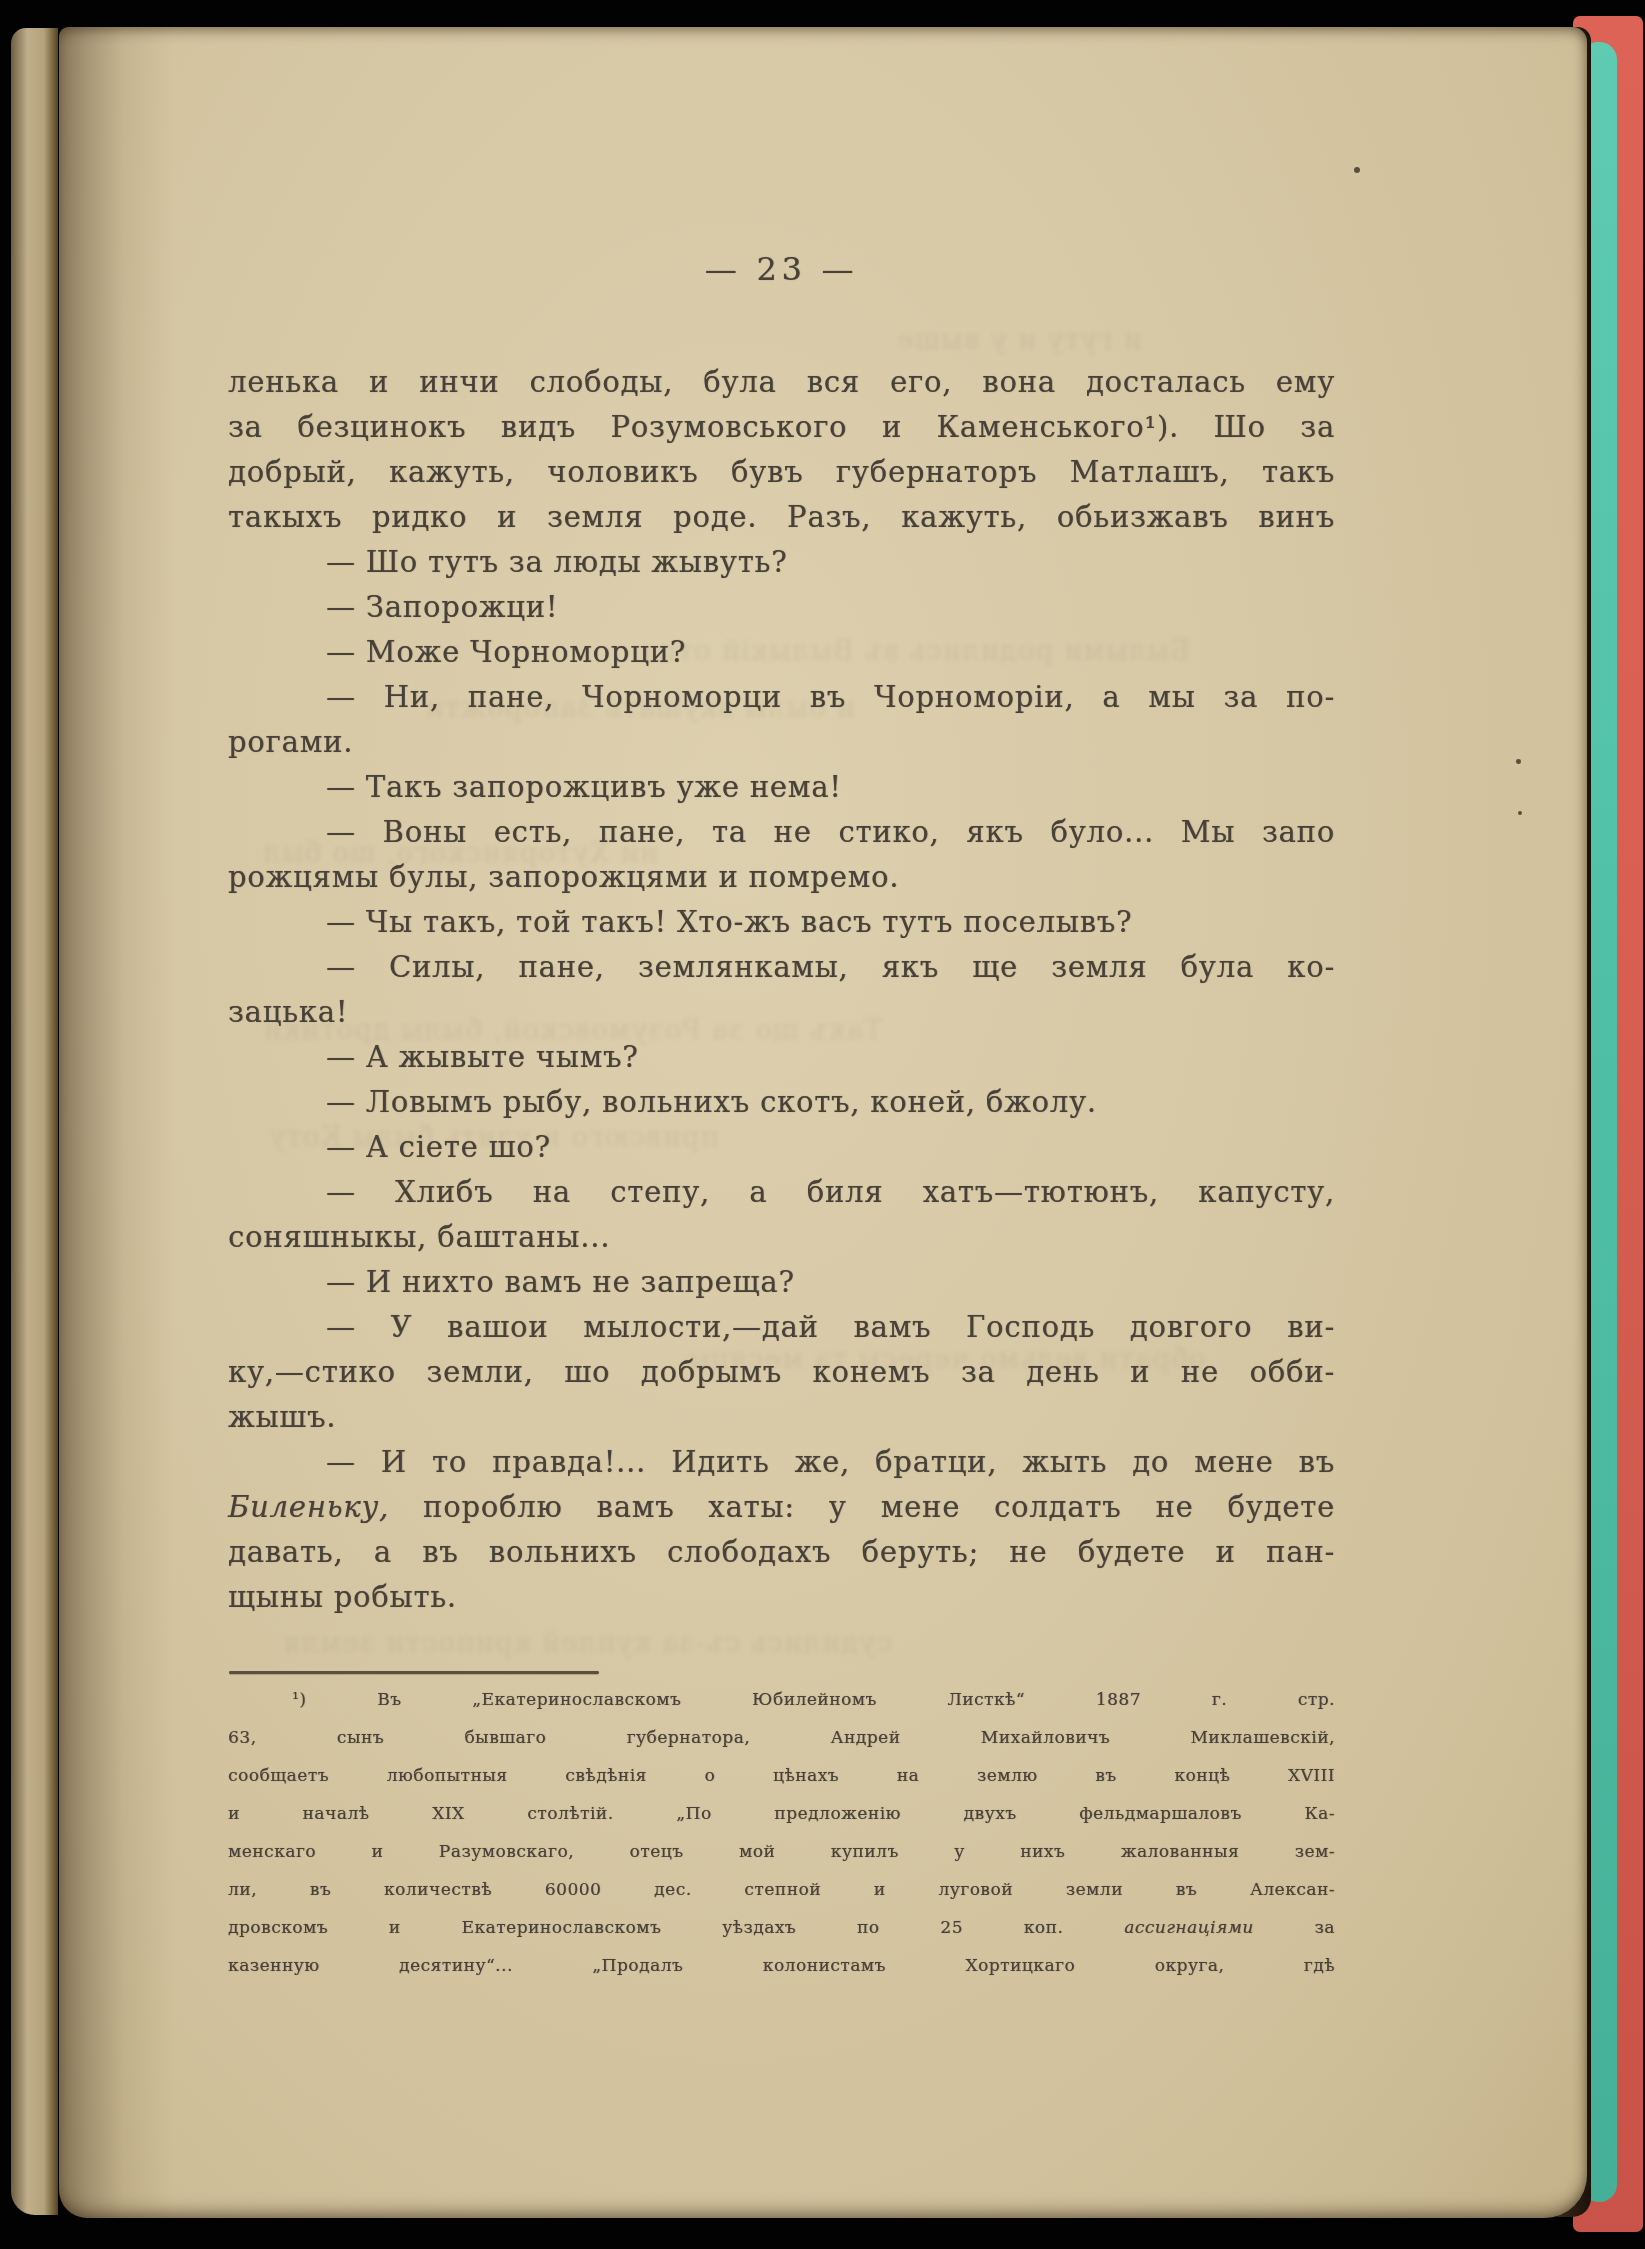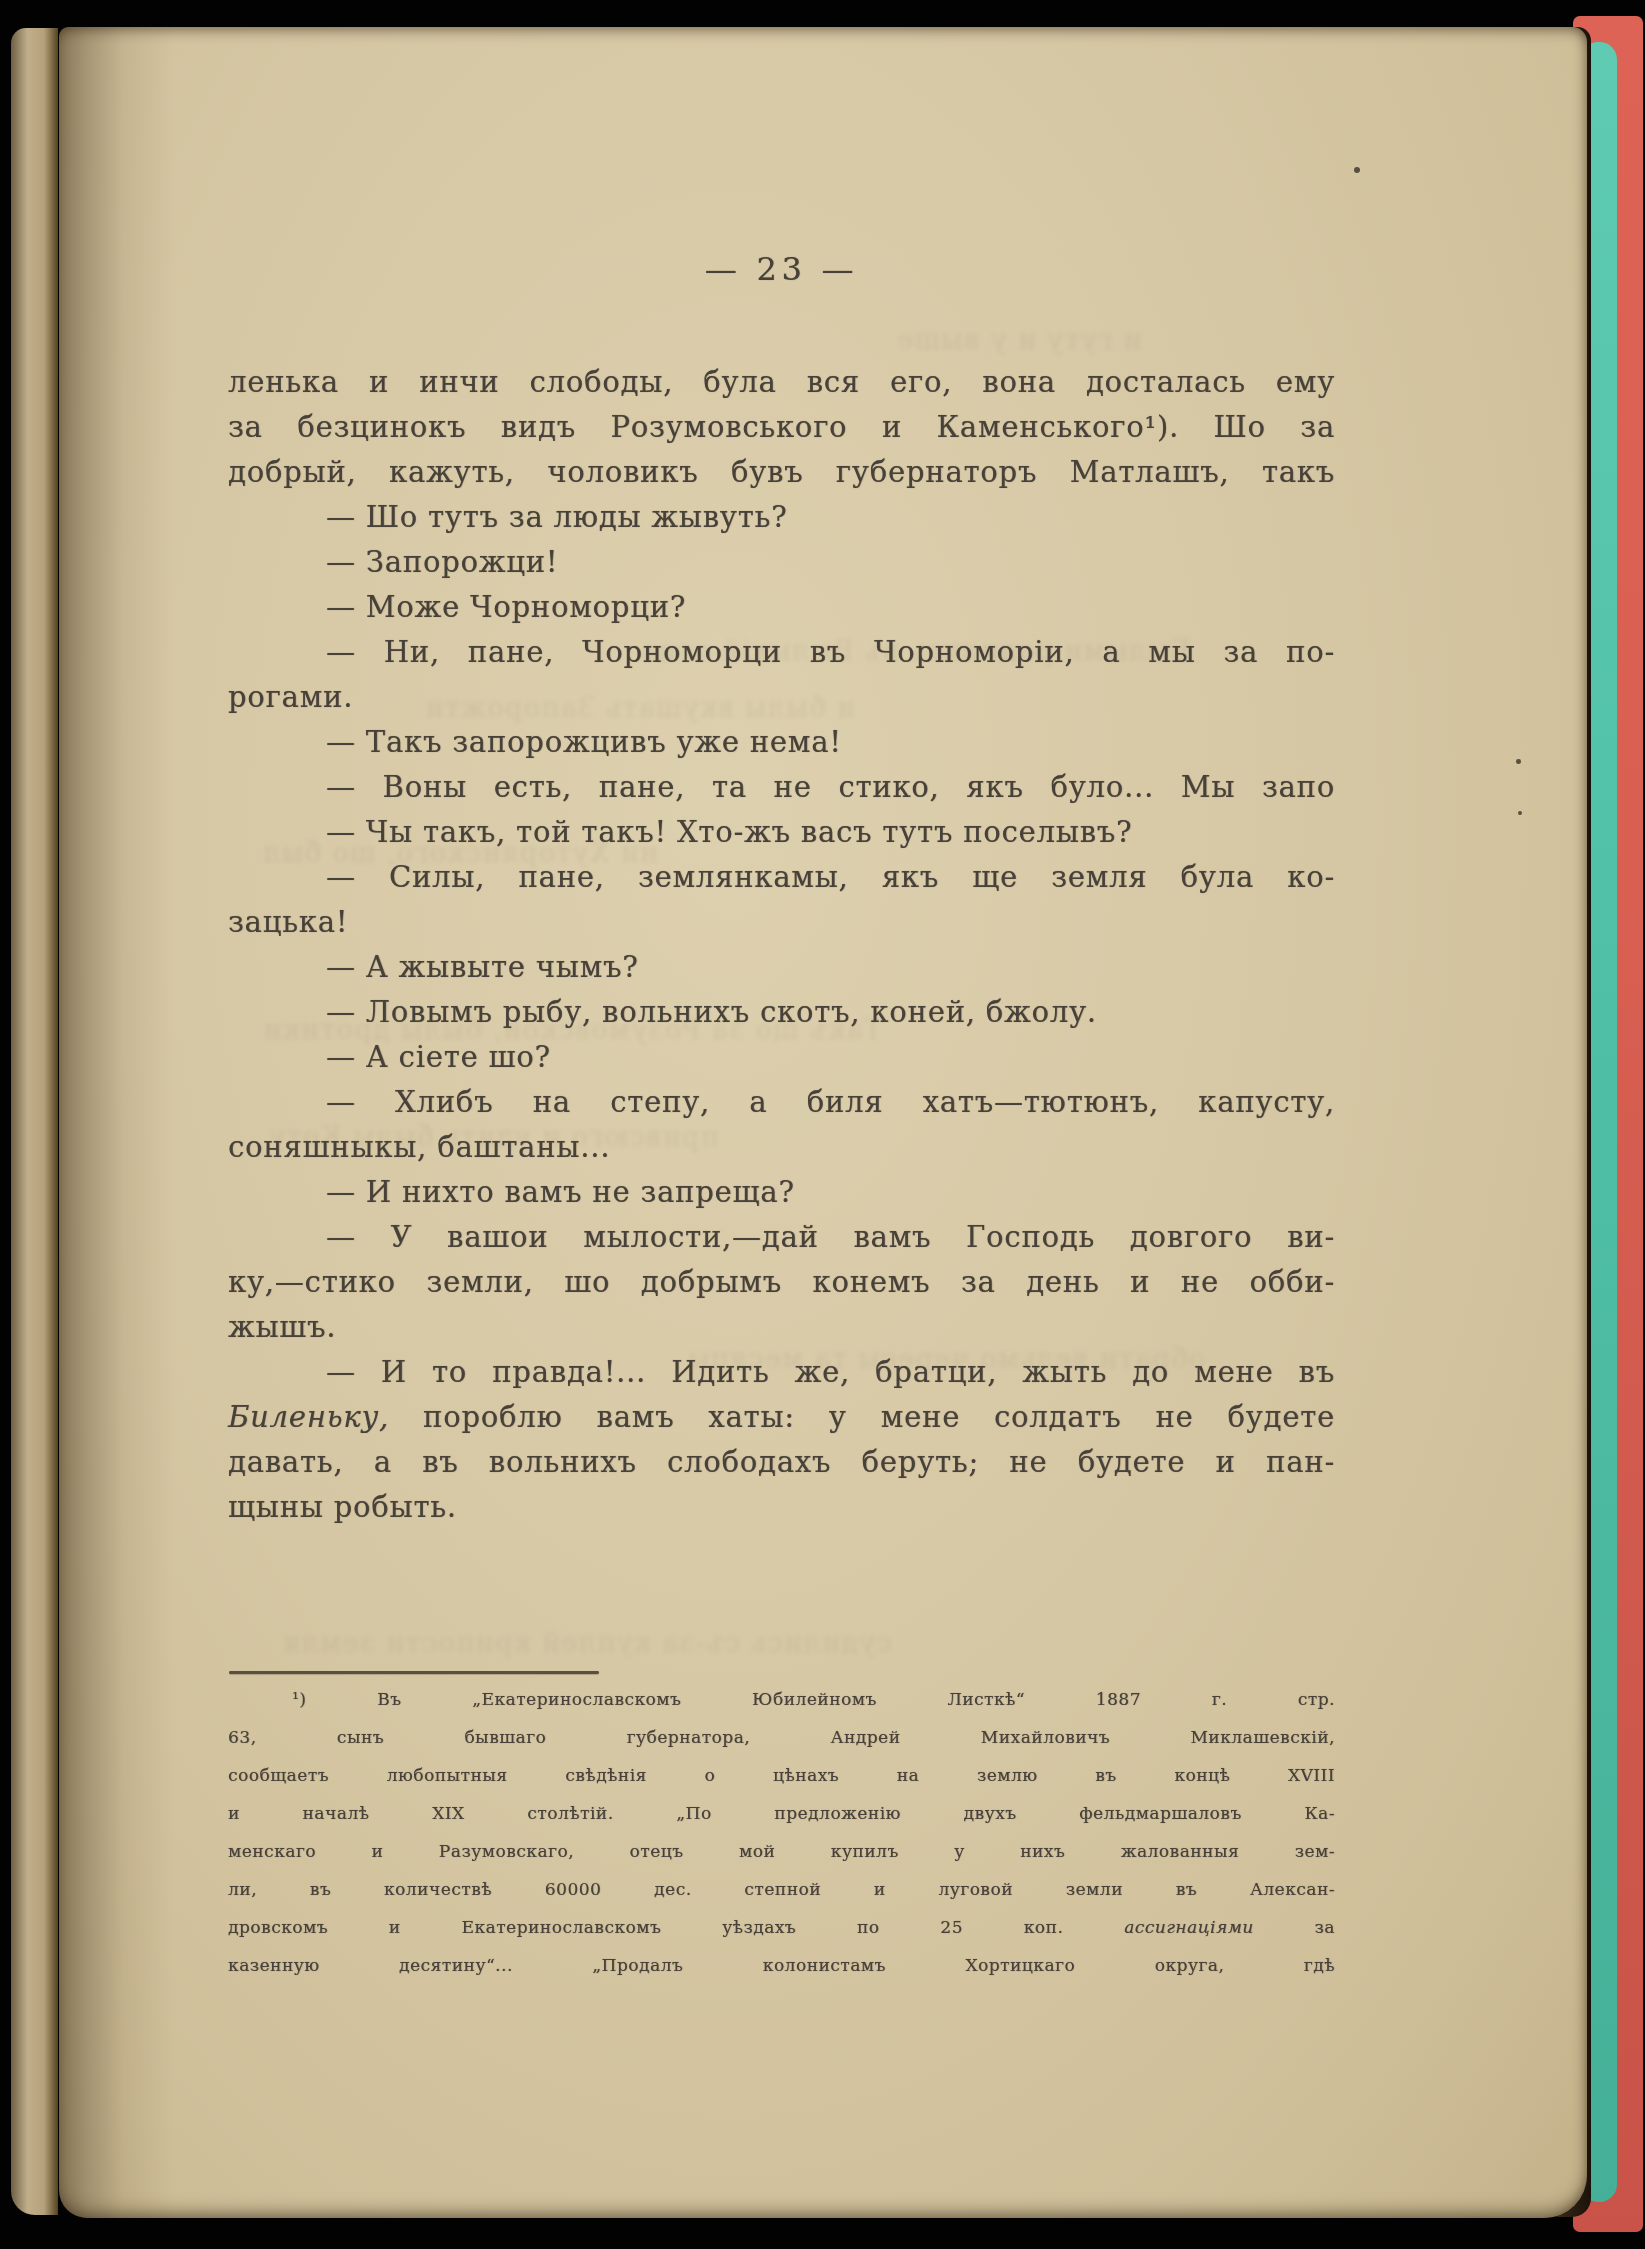--- a/index.html
+++ b/index.html
@@ -74,27 +74,29 @@
   <div class="speck" style="left:1295px;top:140px;width:6px;height:6px;"></div>
   <div class="speck" style="left:1457px;top:732px;width:4.7px;height:4.7px;"></div>
   <div class="speck" style="left:1459px;top:784px;width:4px;height:4px;"></div>
 
   <div class="pagenum ink">— 23 —</div>
 
   <div class="tb ink">
     <div class="ln jfy">ленька и инчи слободы, була вся его, вона досталась ему</div>
     <div class="ln jfy">за безцинокъ видъ Розумовського и Каменського¹). Шо за</div>
     <div class="ln jfy">добрый, кажуть, чоловикъ бувъ губернаторъ Матлашъ, такъ</div>
+    <div class="ln jfy">такыхъ ридко и земля роде. Разъ, кажуть, обьизжавъ винъ</div>
     <div class="ln ind">— Шо тутъ за люды жывуть?</div>
     <div class="ln ind">— Запорожци!</div>
     <div class="ln ind">— Може Чорноморци?</div>
     <div class="ln ind jfy">— Ни, пане, Чорноморци въ Чорноморіи, а мы за по-</div>
     <div class="ln">рогами.</div>
     <div class="ln ind">— Такъ запорожцивъ уже нема!</div>
     <div class="ln ind jfy">— Воны есть, пане, та не стико, якъ було... Мы запо</div>
+    <div class="ln">рожцямы булы, запорожцями и помремо.</div>
     <div class="ln ind">— Чы такъ, той такъ! Хто-жъ васъ тутъ поселывъ?</div>
     <div class="ln ind jfy">— Силы, пане, землянкамы, якъ ще земля була ко-</div>
     <div class="ln">зацька!</div>
     <div class="ln ind">— А жывыте чымъ?</div>
     <div class="ln ind">— Ловымъ рыбу, вольнихъ скотъ, коней, бжолу.</div>
     <div class="ln ind">— А сіете шо?</div>
     <div class="ln ind jfy">— Хлибъ на степу, а биля хатъ—тютюнъ, капусту,</div>
     <div class="ln">соняшныкы, баштаны...</div>
     <div class="ln ind">— И нихто вамъ не запреща?</div>
     <div class="ln ind jfy">— У вашои мылости,—дай вамъ Господь довгого ви-</div>

